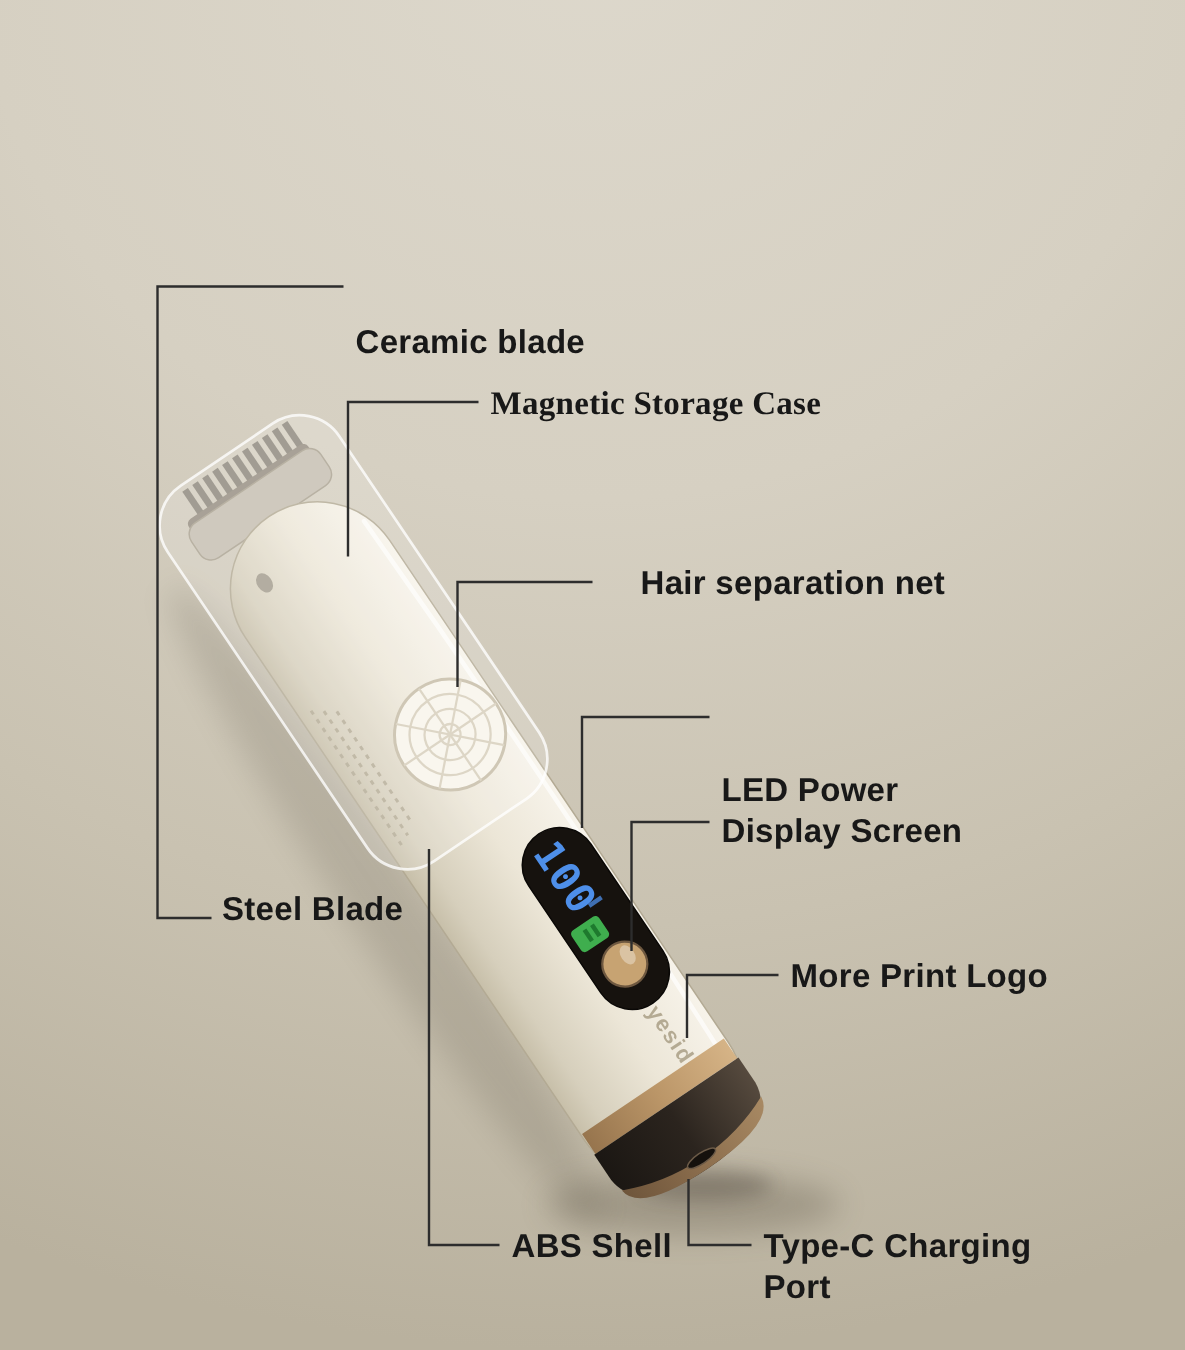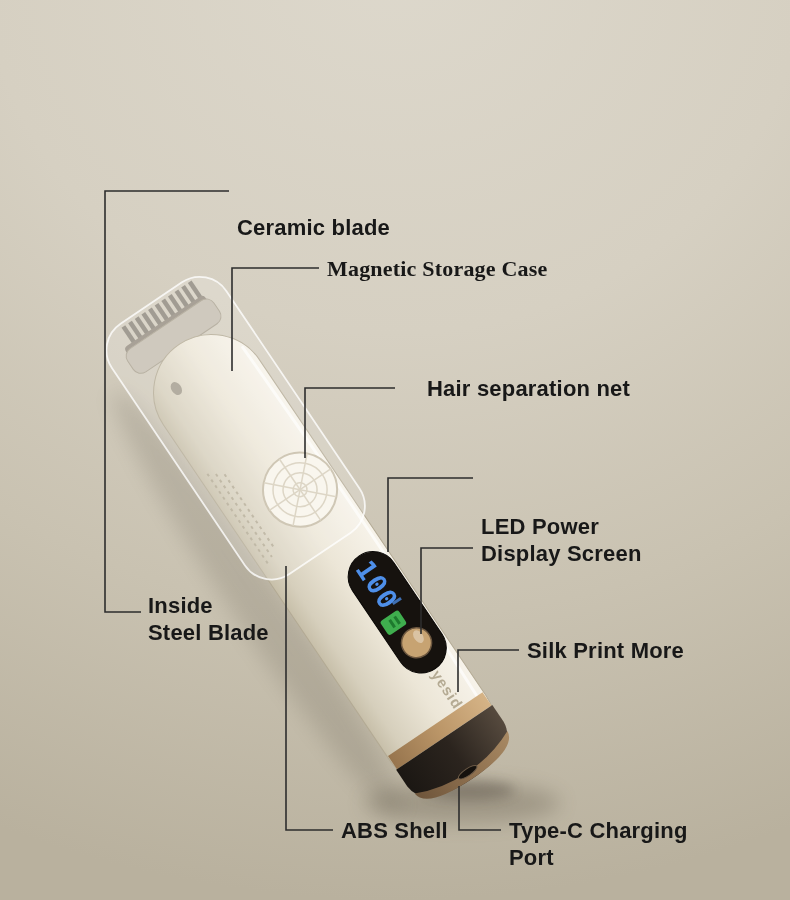--- a/index.html
+++ b/index.html
@@ -173,26 +173,25 @@
     <span class="cl">Hair separation net</span>
   </div>
 
   <div class="callout" style="left:481px; top:477px;margin-top:36px;">
     <span class="cl">LED Power</span>
     <span class="cl">Display Screen</span>
   </div>
 
 
   <div class="callout" style="left:148px; top:592px;">
-    <span class="cl">Inside</span>
     <span class="cl">Steel Blade</span>
   </div>
 
   <div class="callout" style="left:527px; top:637px;">
-    <span class="cl">Silk Print More</span>
+    <span class="cl">More Print Logo</span>
   </div>
 
   <div class="callout" style="left:341px; top:817px;">
     <span class="cl">ABS Shell</span>
   </div>
 
   <div class="callout" style="left:509px; top:817px;">
     <span class="cl">Type-C Charging</span>
     <span class="cl">Port</span>
   </div>

